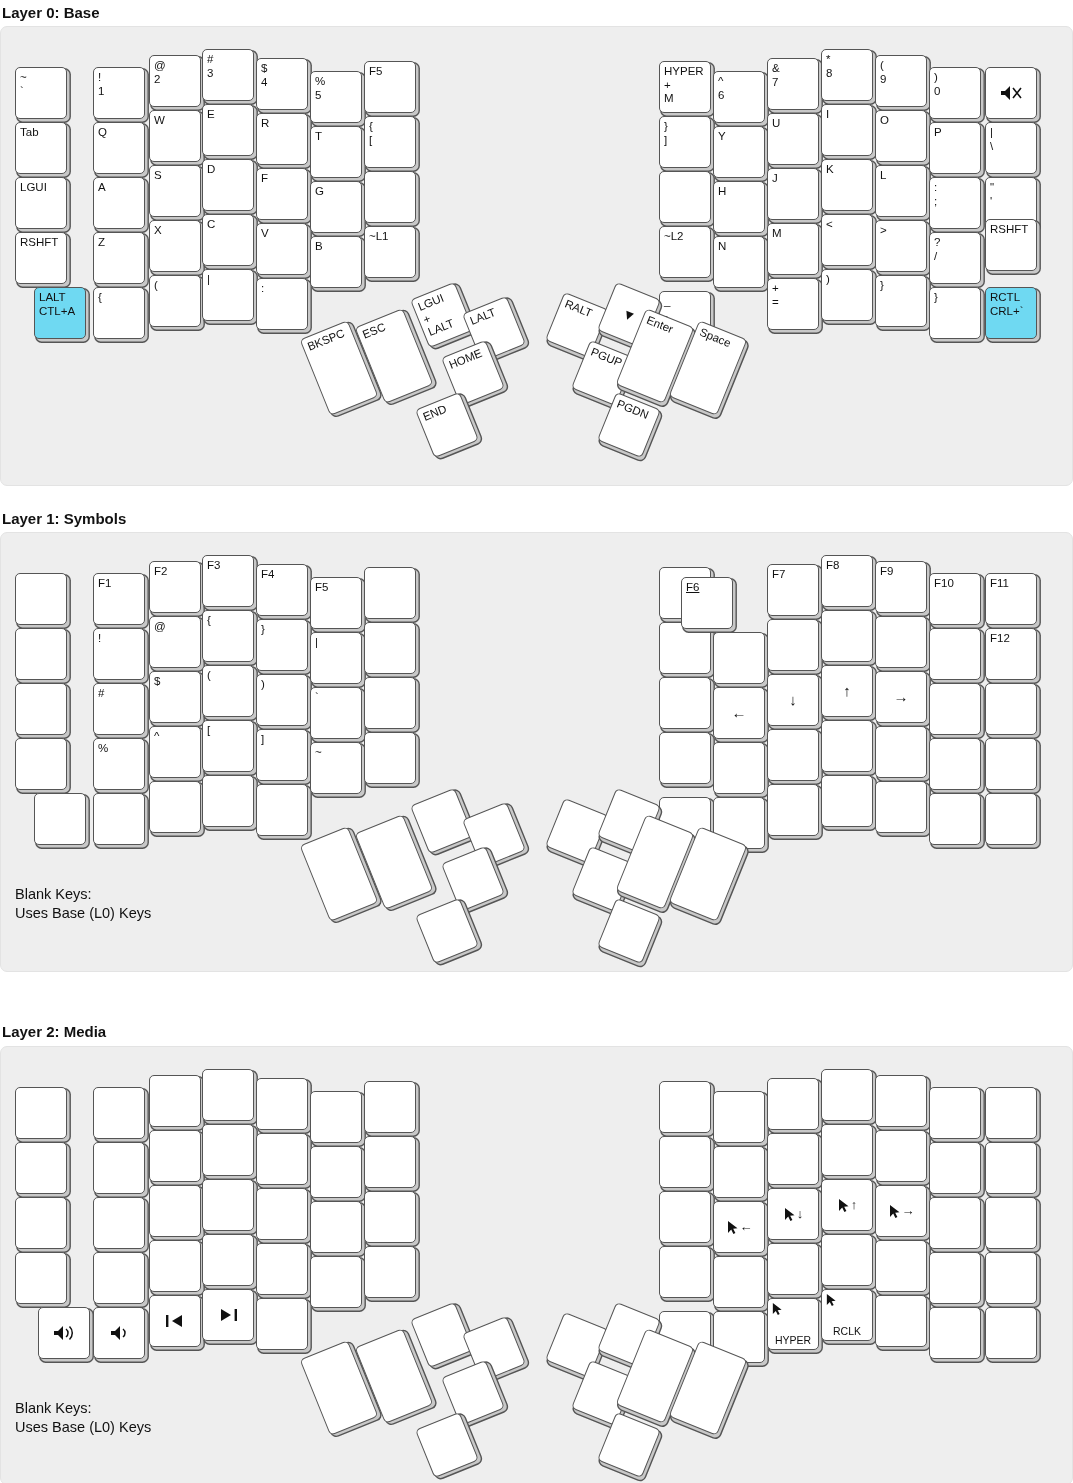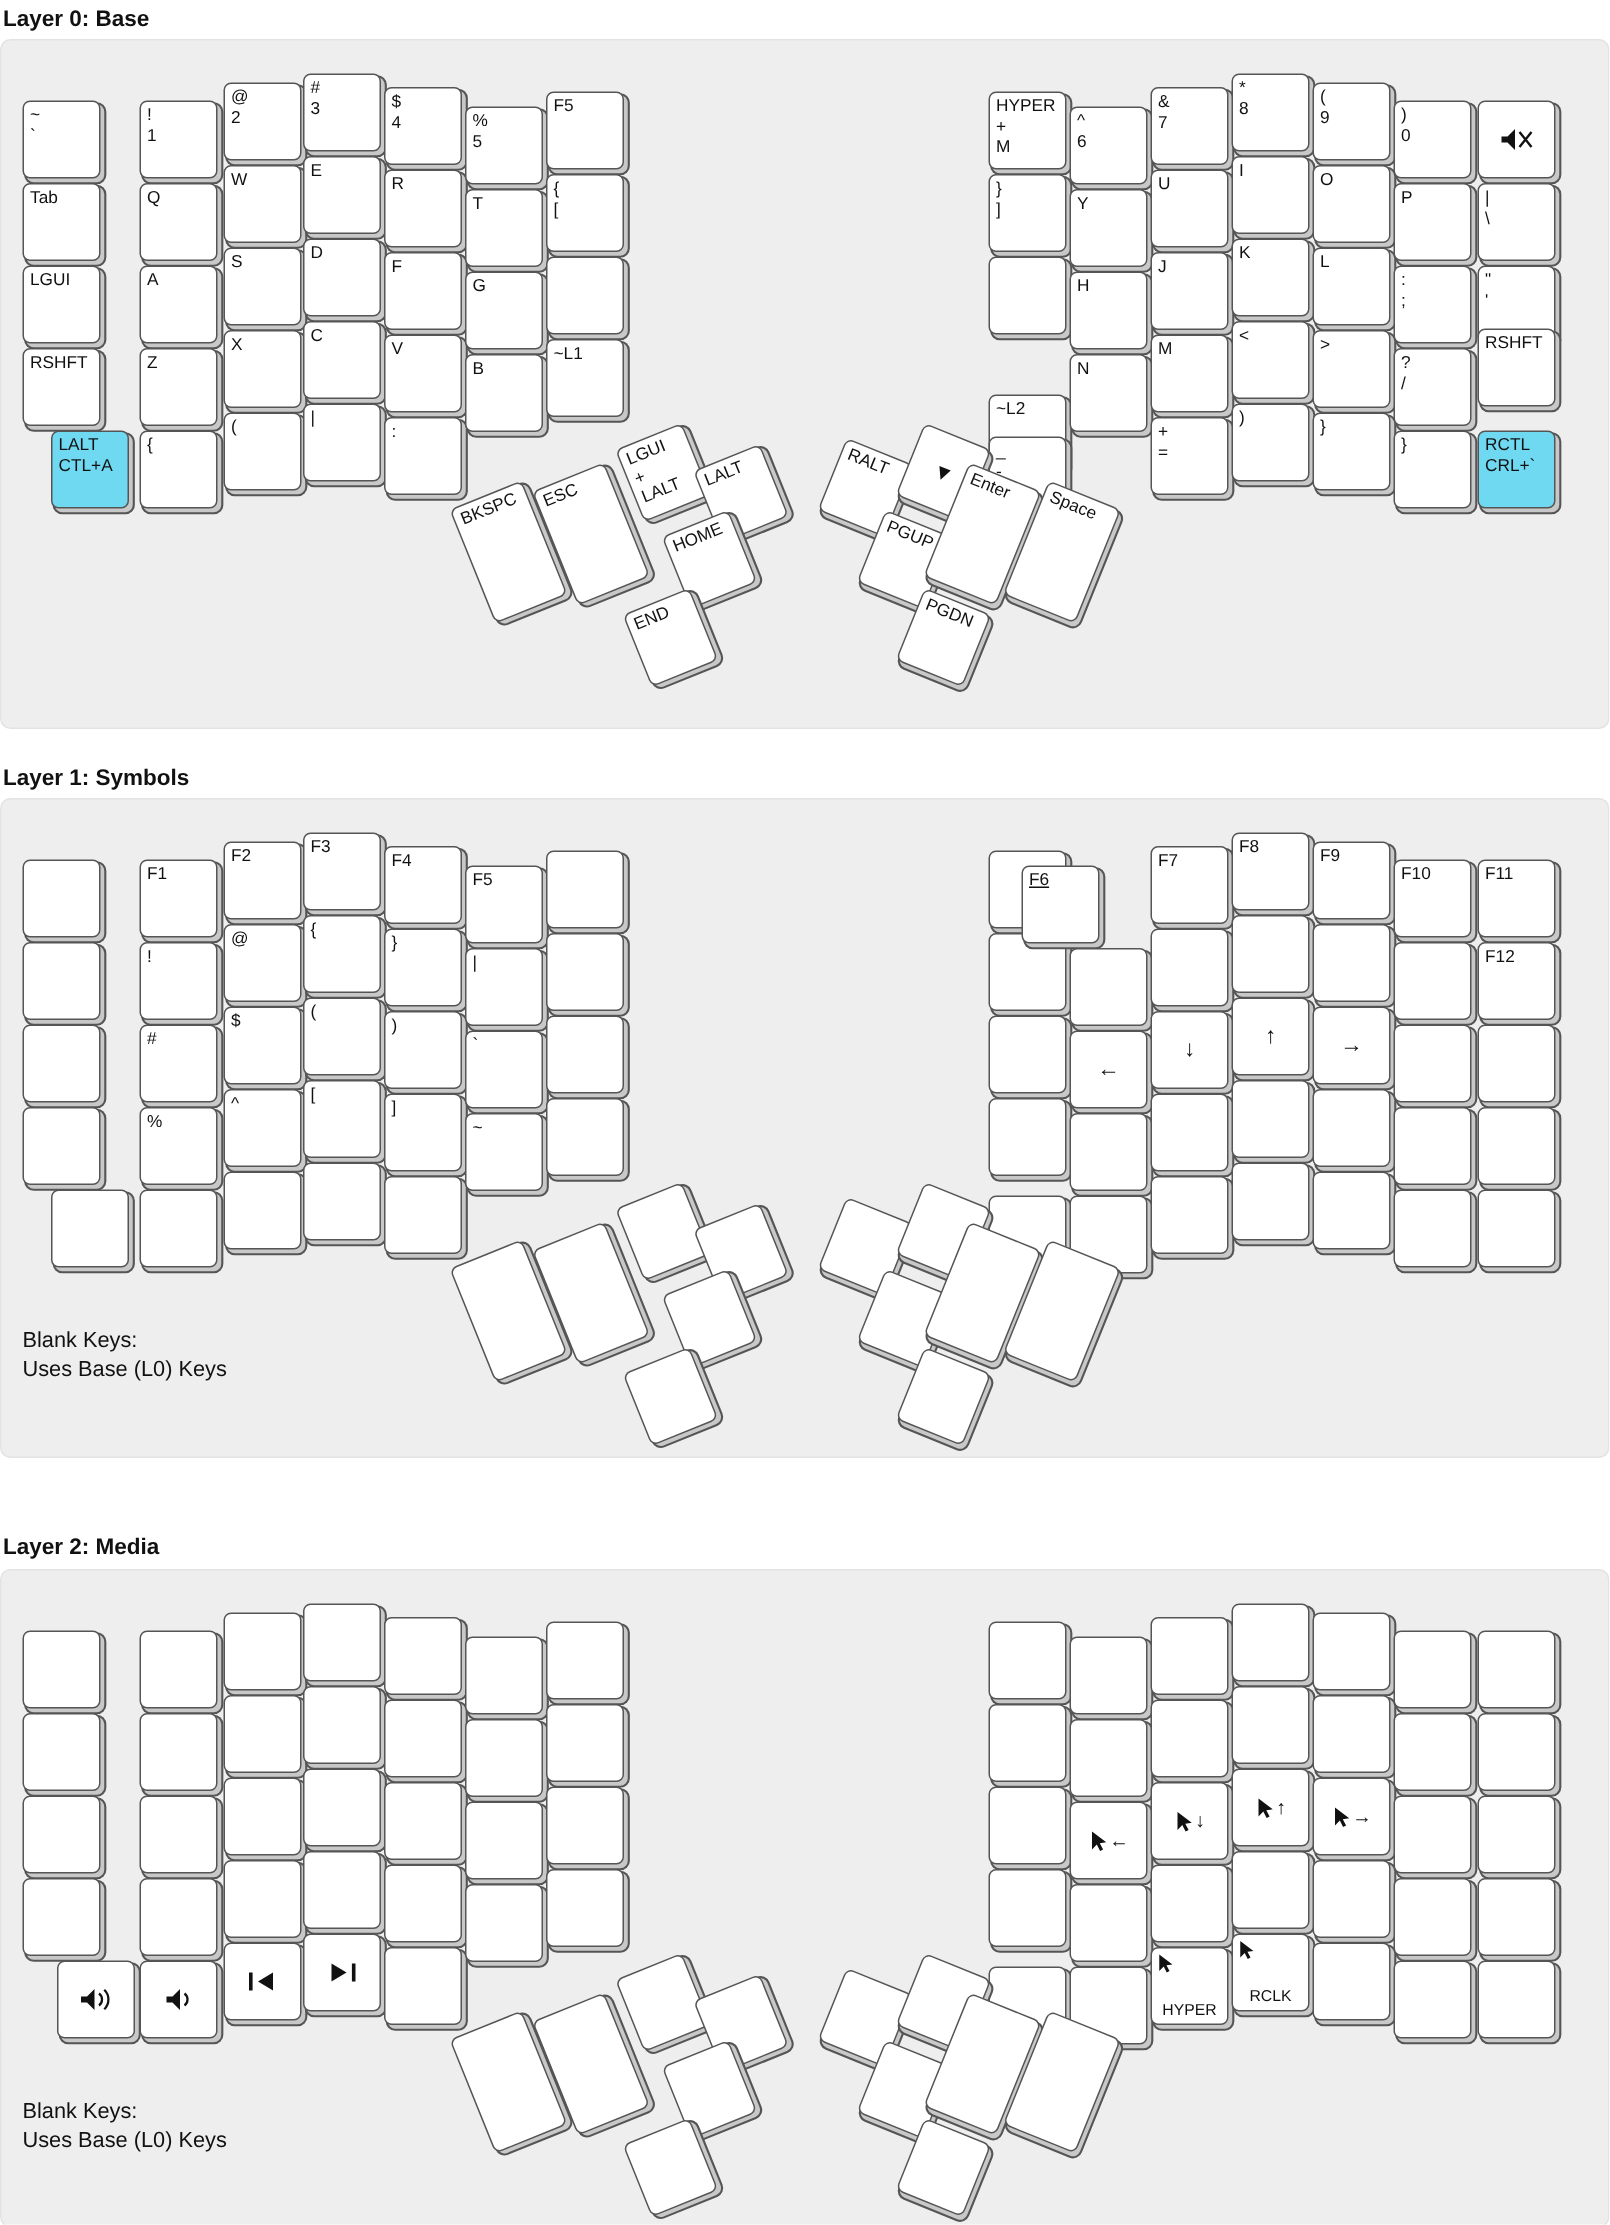--- a/index.html
+++ b/index.html
@@ -209,21 +209,21 @@
       <span class="l2">+
 M</span>
     </div>
   <div class="key" style="left:658px; top:89px;">
       <span class="l1">}</span>
       <span class="l2">]</span>
     </div>
   <div class="key" style="left:658px; top:144px;">
       <span class="l1"></span>
     </div>
-  <div class="key" style="left:658px; top:199px;margin-top:37px;">
+  <div class="key" style="left:658px; top:199px;">
       <span class="l1">~L2</span>
     </div>
 
   <div class="key" style="left:712px; top:44px;">
       <span class="l1">^</span>
       <span class="l2">6</span>
     </div>
   <div class="key" style="left:712px; top:99px;">
       <span class="l1">Y</span>
     </div>

